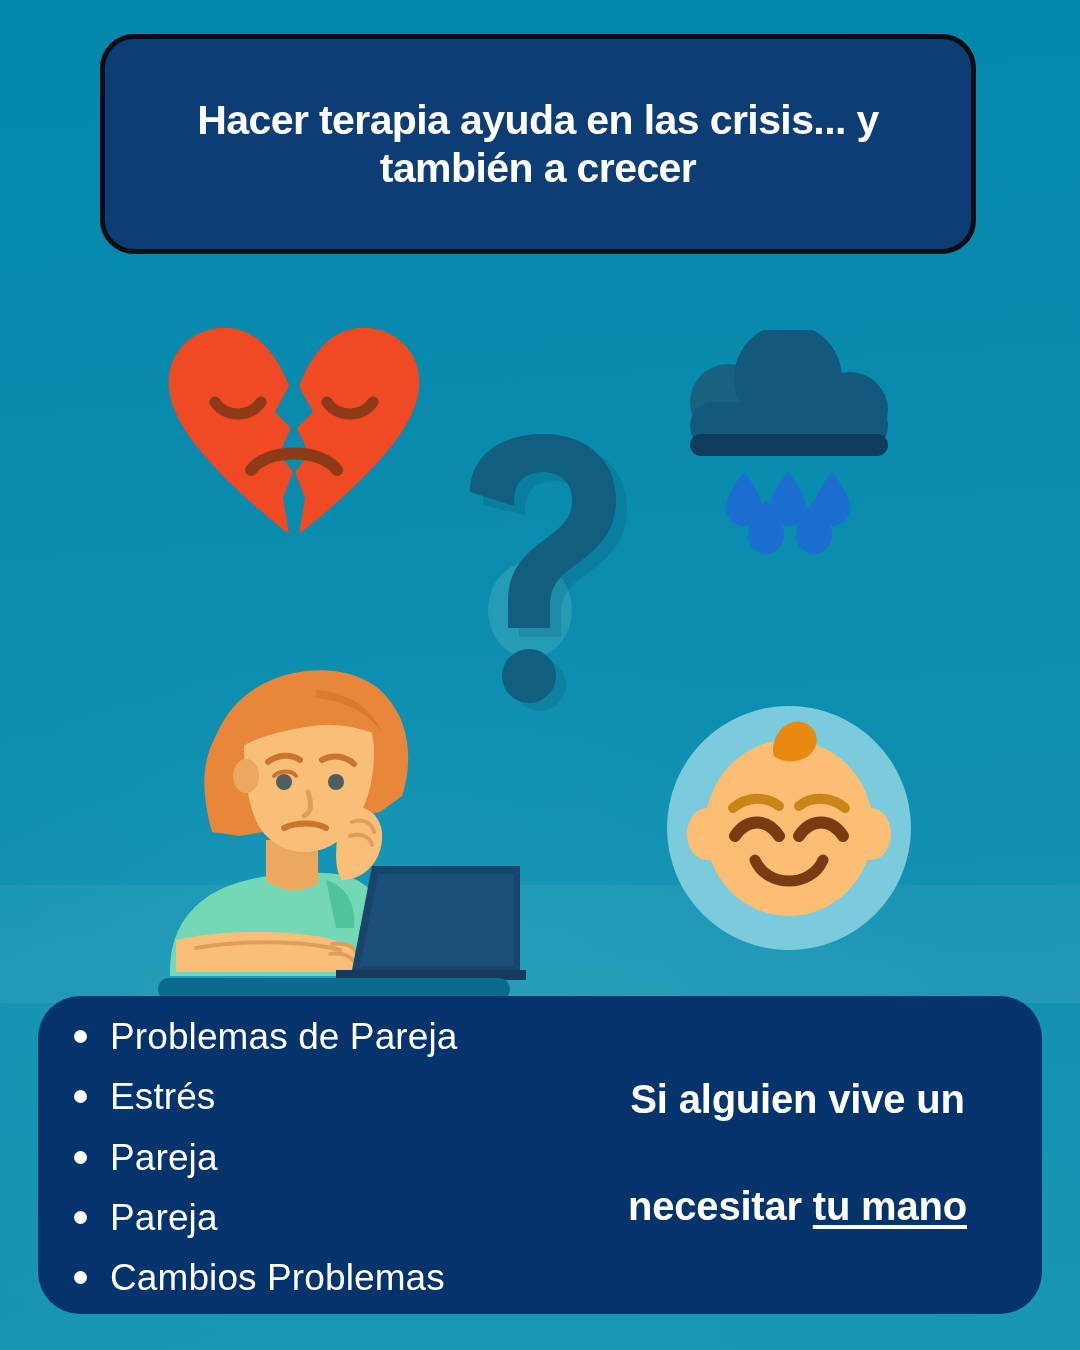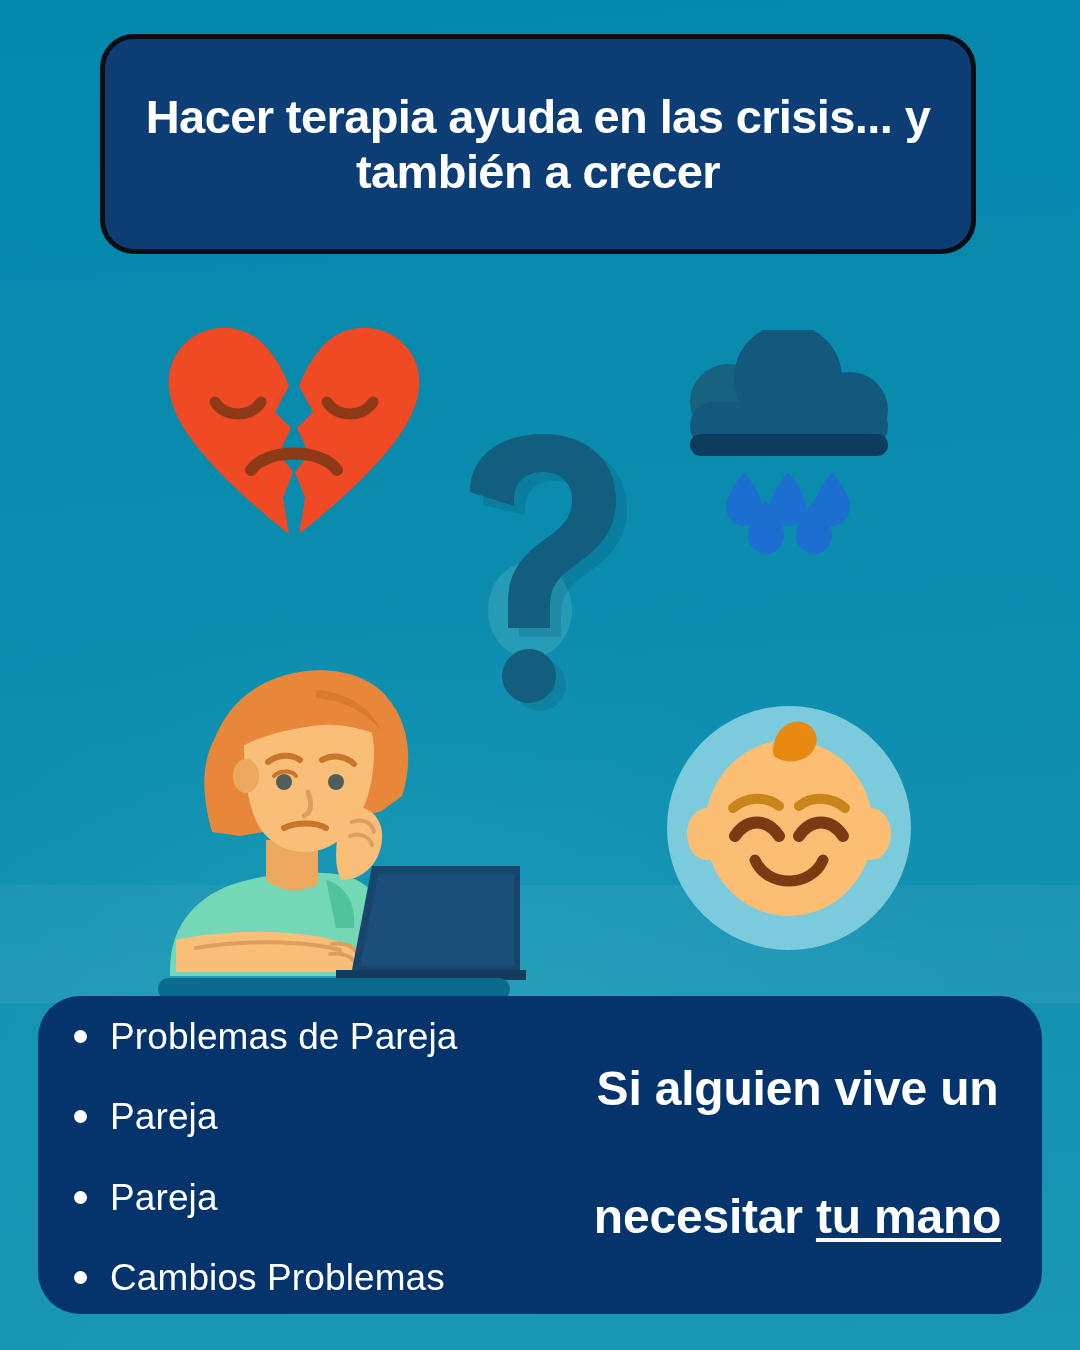--- a/index.html
+++ b/index.html
@@ -30,21 +30,21 @@
     position:absolute;
     left:100px; top:34px; width:876px; height:220px;
     background:#0D3D75;
     border:5px solid #0A0D14;
     border-radius:34px;
     display:flex; align-items:center; justify-content:center;
     padding:0 34px;
   }
   .title-text{
     color:#FFFFFF;
-    font-size:47px;
+    font-size:41px;
     font-weight:bold;
     line-height:1.18;
     text-align:center;
     letter-spacing:-0.6px;
     font-family:"Liberation Sans", sans-serif;
   }
 
   
   .heart-wrap{ position:absolute; left:163px; top:316px; width:262px; height:222px; }
   .heart-wrap svg{ width:100%; height:100%; display:block; }
@@ -95,21 +95,21 @@
     margin-right:23px;
     flex:0 0 auto;
   }
   .message-col{
     flex:1;
     display:flex; align-items:center; justify-content:center;
     padding:10px 24px 14px 6px;
   }
   .message-text{
     color:#FFFFFF;
-    font-size:48px;
+    font-size:40px;
     font-weight:bold;
     line-height:1.33;
     text-align:center;
     letter-spacing:-0.2px;
   }
   .message-text u{ text-underline-offset:5px; text-decoration-thickness:4px; }
 </style>
 </head>
 <body>
 
@@ -242,20 +242,24 @@
 
   <div class="bottom-panel">
 
     <div class="bullet-col">
       <div class="bullet-row">
         <span class="bullet-dot"></span>
         <span>Problemas de Pareja</span>
       </div>
       <div class="bullet-row">
         <span class="bullet-dot"></span>
+        <span>Estrés</span>
+      </div>
+      <div class="bullet-row">
+        <span class="bullet-dot"></span>
         <span>Pareja</span>
       </div>
       <div class="bullet-row">
         <span class="bullet-dot"></span>
         <span>Pareja</span>
       </div>
       <div class="bullet-row">
         <span class="bullet-dot"></span>
         <span>Cambios Problemas</span>
       </div>

